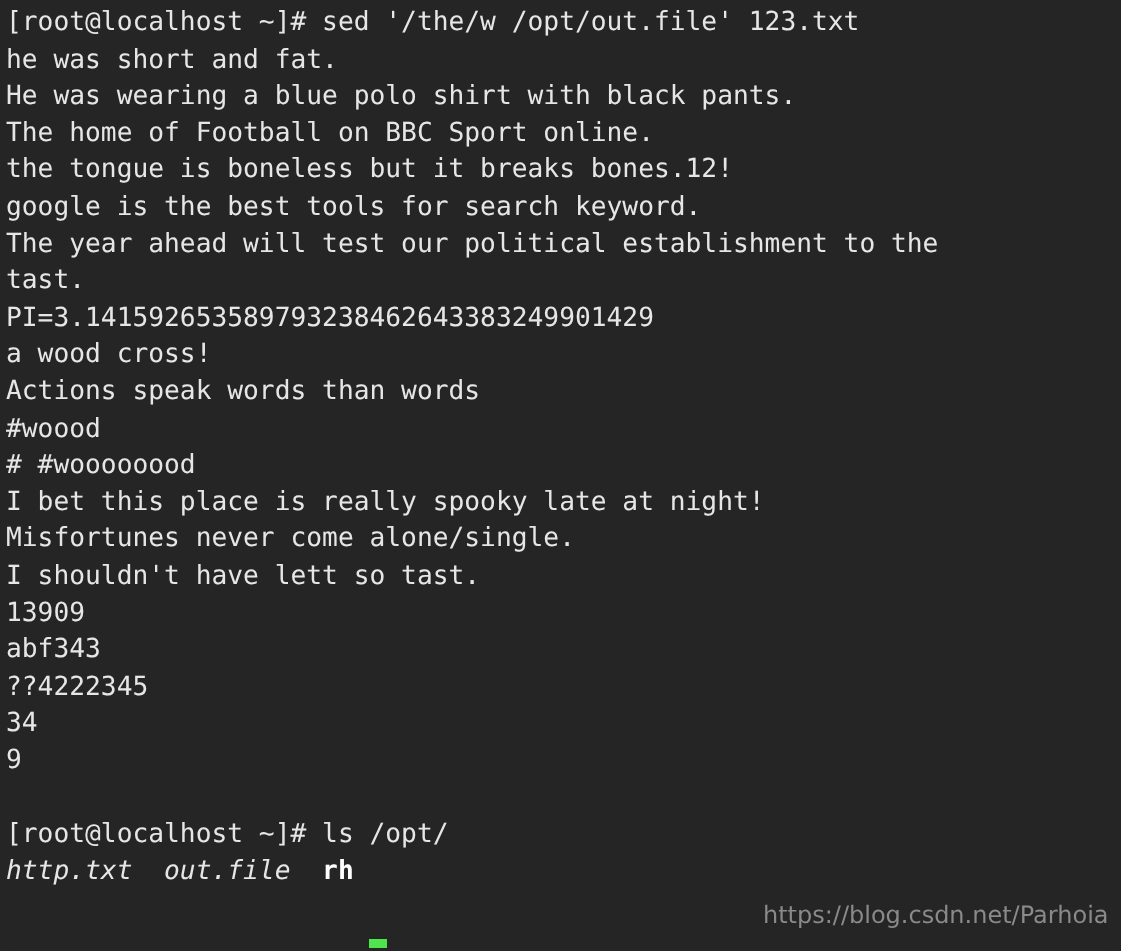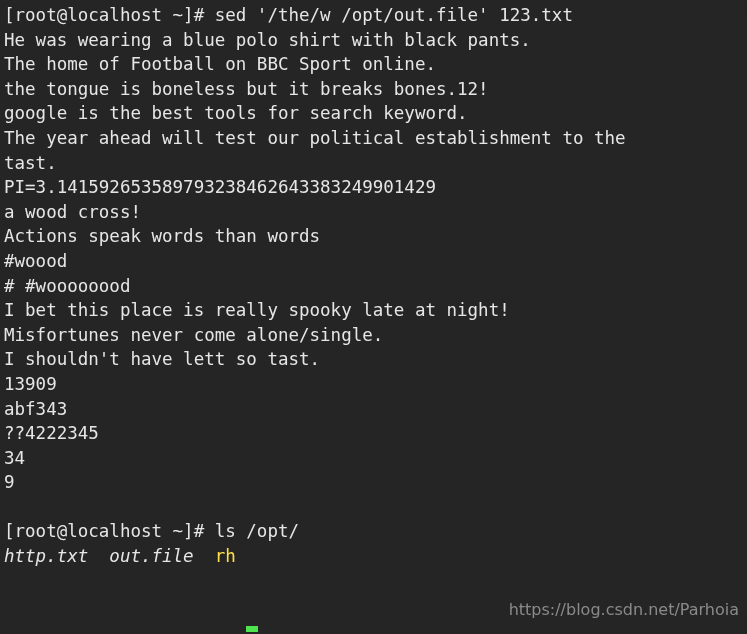--- a/index.html
+++ b/index.html
@@ -32,22 +32,22 @@
     height: 24.6px;
     color: #e6e6e6;
     white-space: pre;
     letter-spacing: 0px;
   }
   .line.blank {
     color: transparent;
   }
   .seg-default { color: #e6e6e6; font-style: italic; }
   .seg-dir {
-    color: #fde047;
-    font-weight: normal;
+    color: #ffffff;
+    font-weight: bold;
   }
   #cursor {
     position: absolute;
     left: 246px;
     top: 626px;
     width: 12px;
     height: 6px;
     background: #4ee44e;
   }
   #watermark {
@@ -59,20 +59,21 @@
     color: #8a8a8a;
     white-space: pre;
   }
 </style>
 </head>
 <body>
 
 <div id="terminal">
 
   <div class="line">[root@localhost ~]# sed '/the/w /opt/out.file' 123.txt</div>
+  <div class="line">he was short and fat.</div>
   <div class="line">He was wearing a blue polo shirt with black pants.</div>
   <div class="line">The home of Football on BBC Sport online.</div>
   <div class="line">the tongue is boneless but it breaks bones.12!</div>
   <div class="line">google is the best tools for search keyword.</div>
   <div class="line">The year ahead will test our political establishment to the</div>
   <div class="line">tast.</div>
   <div class="line">PI=3.141592653589793238462643383249901429</div>
   <div class="line">a wood cross!</div>
   <div class="line">Actions speak words than words</div>
   <div class="line">#woood</div>

